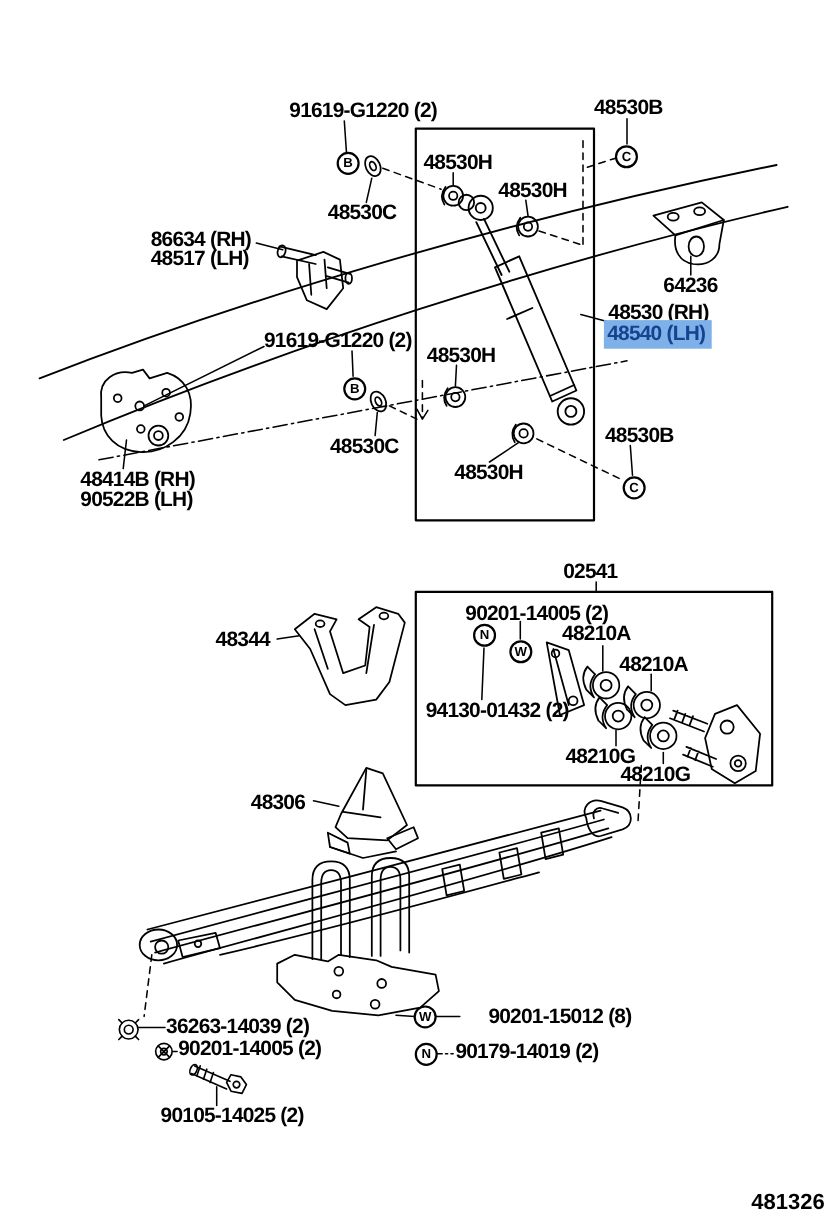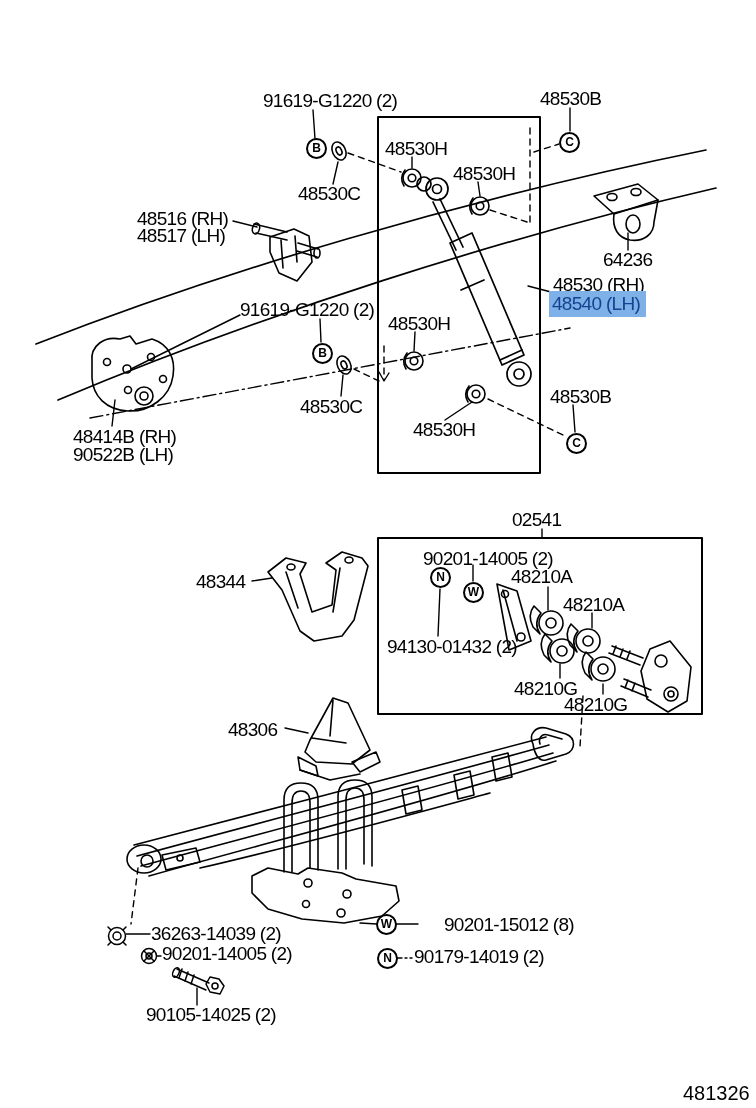--- a/index.html
+++ b/index.html
@@ -1,25 +1,25 @@
 <!DOCTYPE html>
 <html style="--hl-bg: #7db1e7; --hl-fg: #164291;"><head>
 <meta charset="utf-8">
 <style>
   html,body{margin:0;padding:0;}
   body{width:756px;height:1108px;position:relative;background:#ffffff;overflow:hidden;
        font-family:"Liberation Sans",sans-serif;}
   #art{position:absolute;left:0;top:0;}
-  .lbl{position:absolute;font-weight:normal;font-size:19px;line-height:1;letter-spacing:-0.7px;
+  .lbl{position:absolute;font-weight:bold;font-size:19px;line-height:1;letter-spacing:-0.7px;
        white-space:nowrap;color:#000;}
   .lbl.hl{background:var(--hl-bg,#7db1e7);color:var(--hl-fg,#164291);padding:3px 6px 4px 3px;}
   .mark{position:absolute;width:17px;height:17px;border:2px solid #000;border-radius:50%;
         font-weight:bold;font-size:12px;line-height:17px;text-align:center;color:#000;
         background:#fff;}
-  .pagenum{position:absolute;font-weight:normal;font-size:20px;letter-spacing:0;color:#000;}
+  .pagenum{position:absolute;font-weight:bold;font-size:20px;letter-spacing:0;color:#000;}
 </style>
 </head>
 <body>
 
 <svg id="art" width="756" height="1108" viewBox="0 0 756 1108" stroke="#000" fill="none" stroke-linecap="round" stroke-linejoin="round">
 
   <g stroke-width="1.7">
     <path d="M 36 344 C 220 272 460 200 706 150"></path>
     <path d="M 58 400 C 260 315 500 238 716 188"></path>
     <path d="M 90 418 L 570 328" stroke-width="1.4" stroke-dasharray="13 4 2 4"></path>
@@ -242,21 +242,21 @@
     <circle cx="215" cy="986" r="3"></circle>
     <ellipse cx="176" cy="972.5" rx="3" ry="5" transform="rotate(24 176 972.5)"></ellipse>
   </g>
 </svg>
 
 <div class="lbl" style="left:263px;top:91px">91619-G1220 (2)</div>
 <div class="lbl" style="left:540px;top:89px">48530B</div>
 <div class="lbl" style="left:385px;top:139px">48530H</div>
 <div class="lbl" style="left:453px;top:164px">48530H</div>
 <div class="lbl" style="left:298px;top:184px">48530C</div>
-<div class="lbl" style="left:137px;top:209px">48516 (RH)</div>
+<div class="lbl" style="left:137px;top:209px">86634 (RH)</div>
 <div class="lbl" style="left:137px;top:226px">48517 (LH)</div>
 <div class="lbl" style="left:603px;top:250px">64236</div>
 <div class="lbl" style="left:553px;top:275px">48530 (RH)</div>
 <div class="lbl hl" style="left:549px;top:291px">48540 (LH)</div>
 <div class="lbl" style="left:240px;top:300px">91619-G1220 (2)</div>
 <div class="lbl" style="left:388px;top:314px">48530H</div>
 <div class="lbl" style="left:300px;top:397px">48530C</div>
 <div class="lbl" style="left:413px;top:420px">48530H</div>
 <div class="lbl" style="left:550px;top:387px">48530B</div>
 <div class="lbl" style="left:73px;top:427px">48414B (RH)</div>

